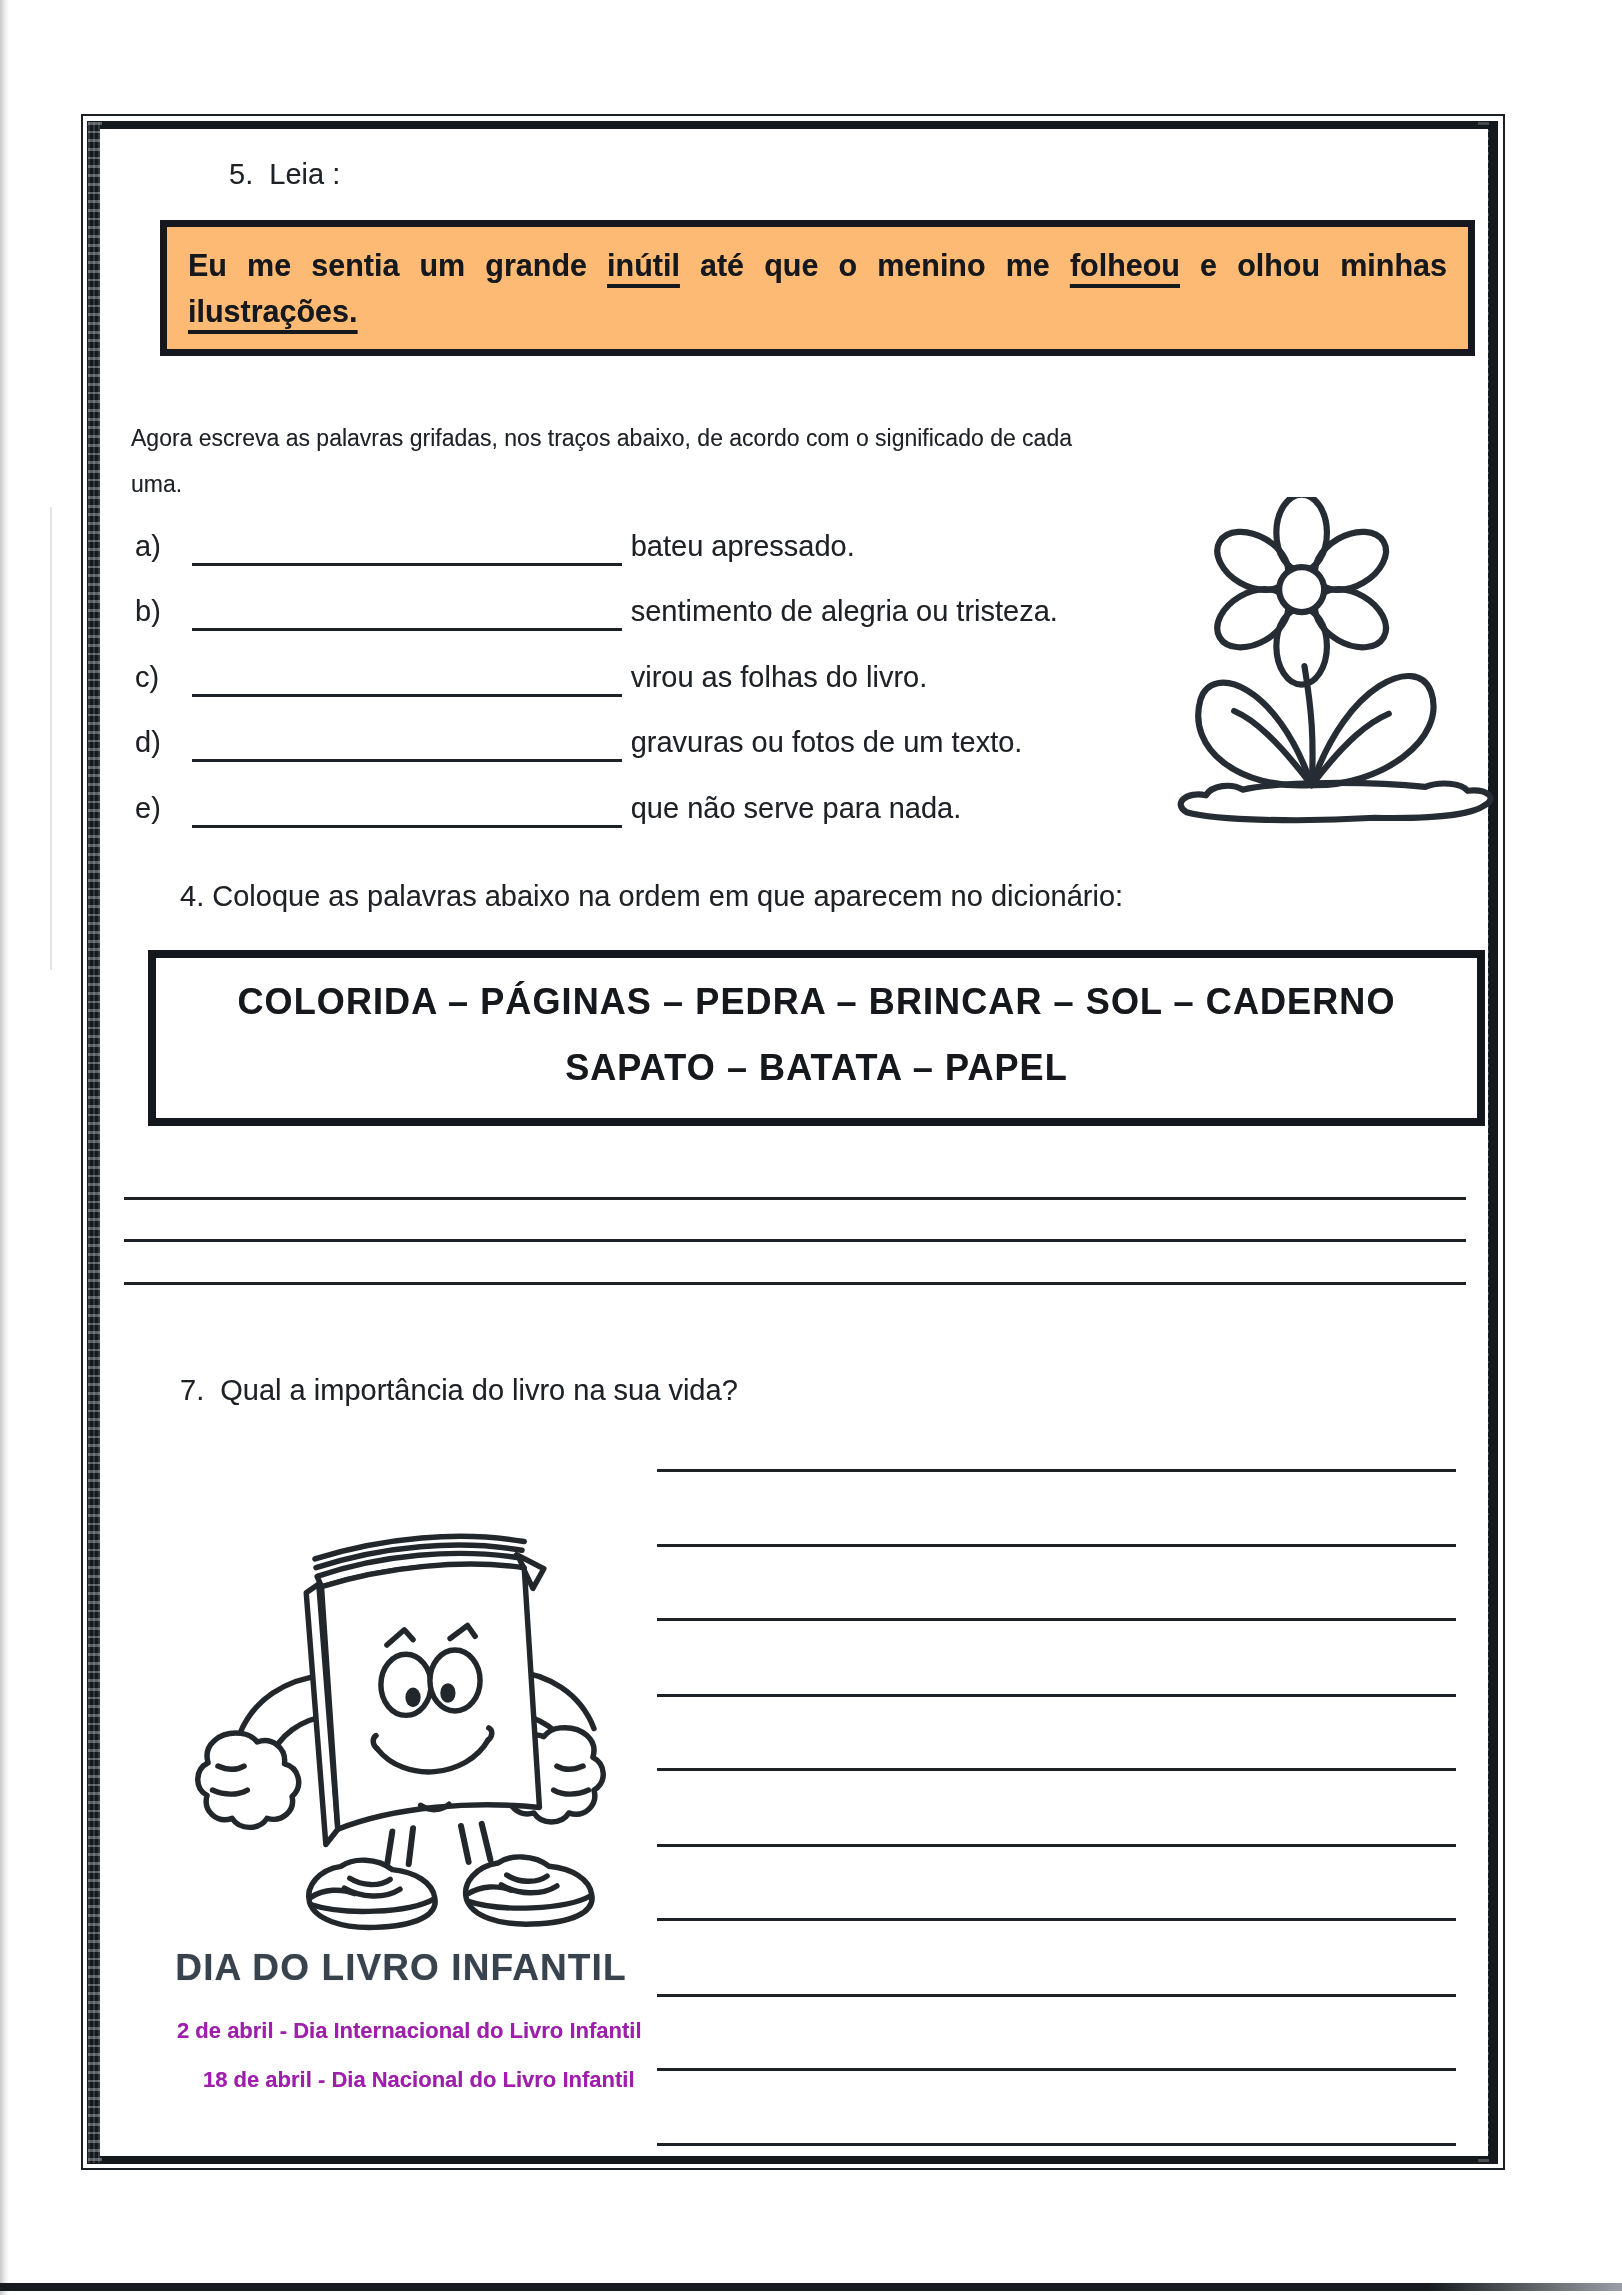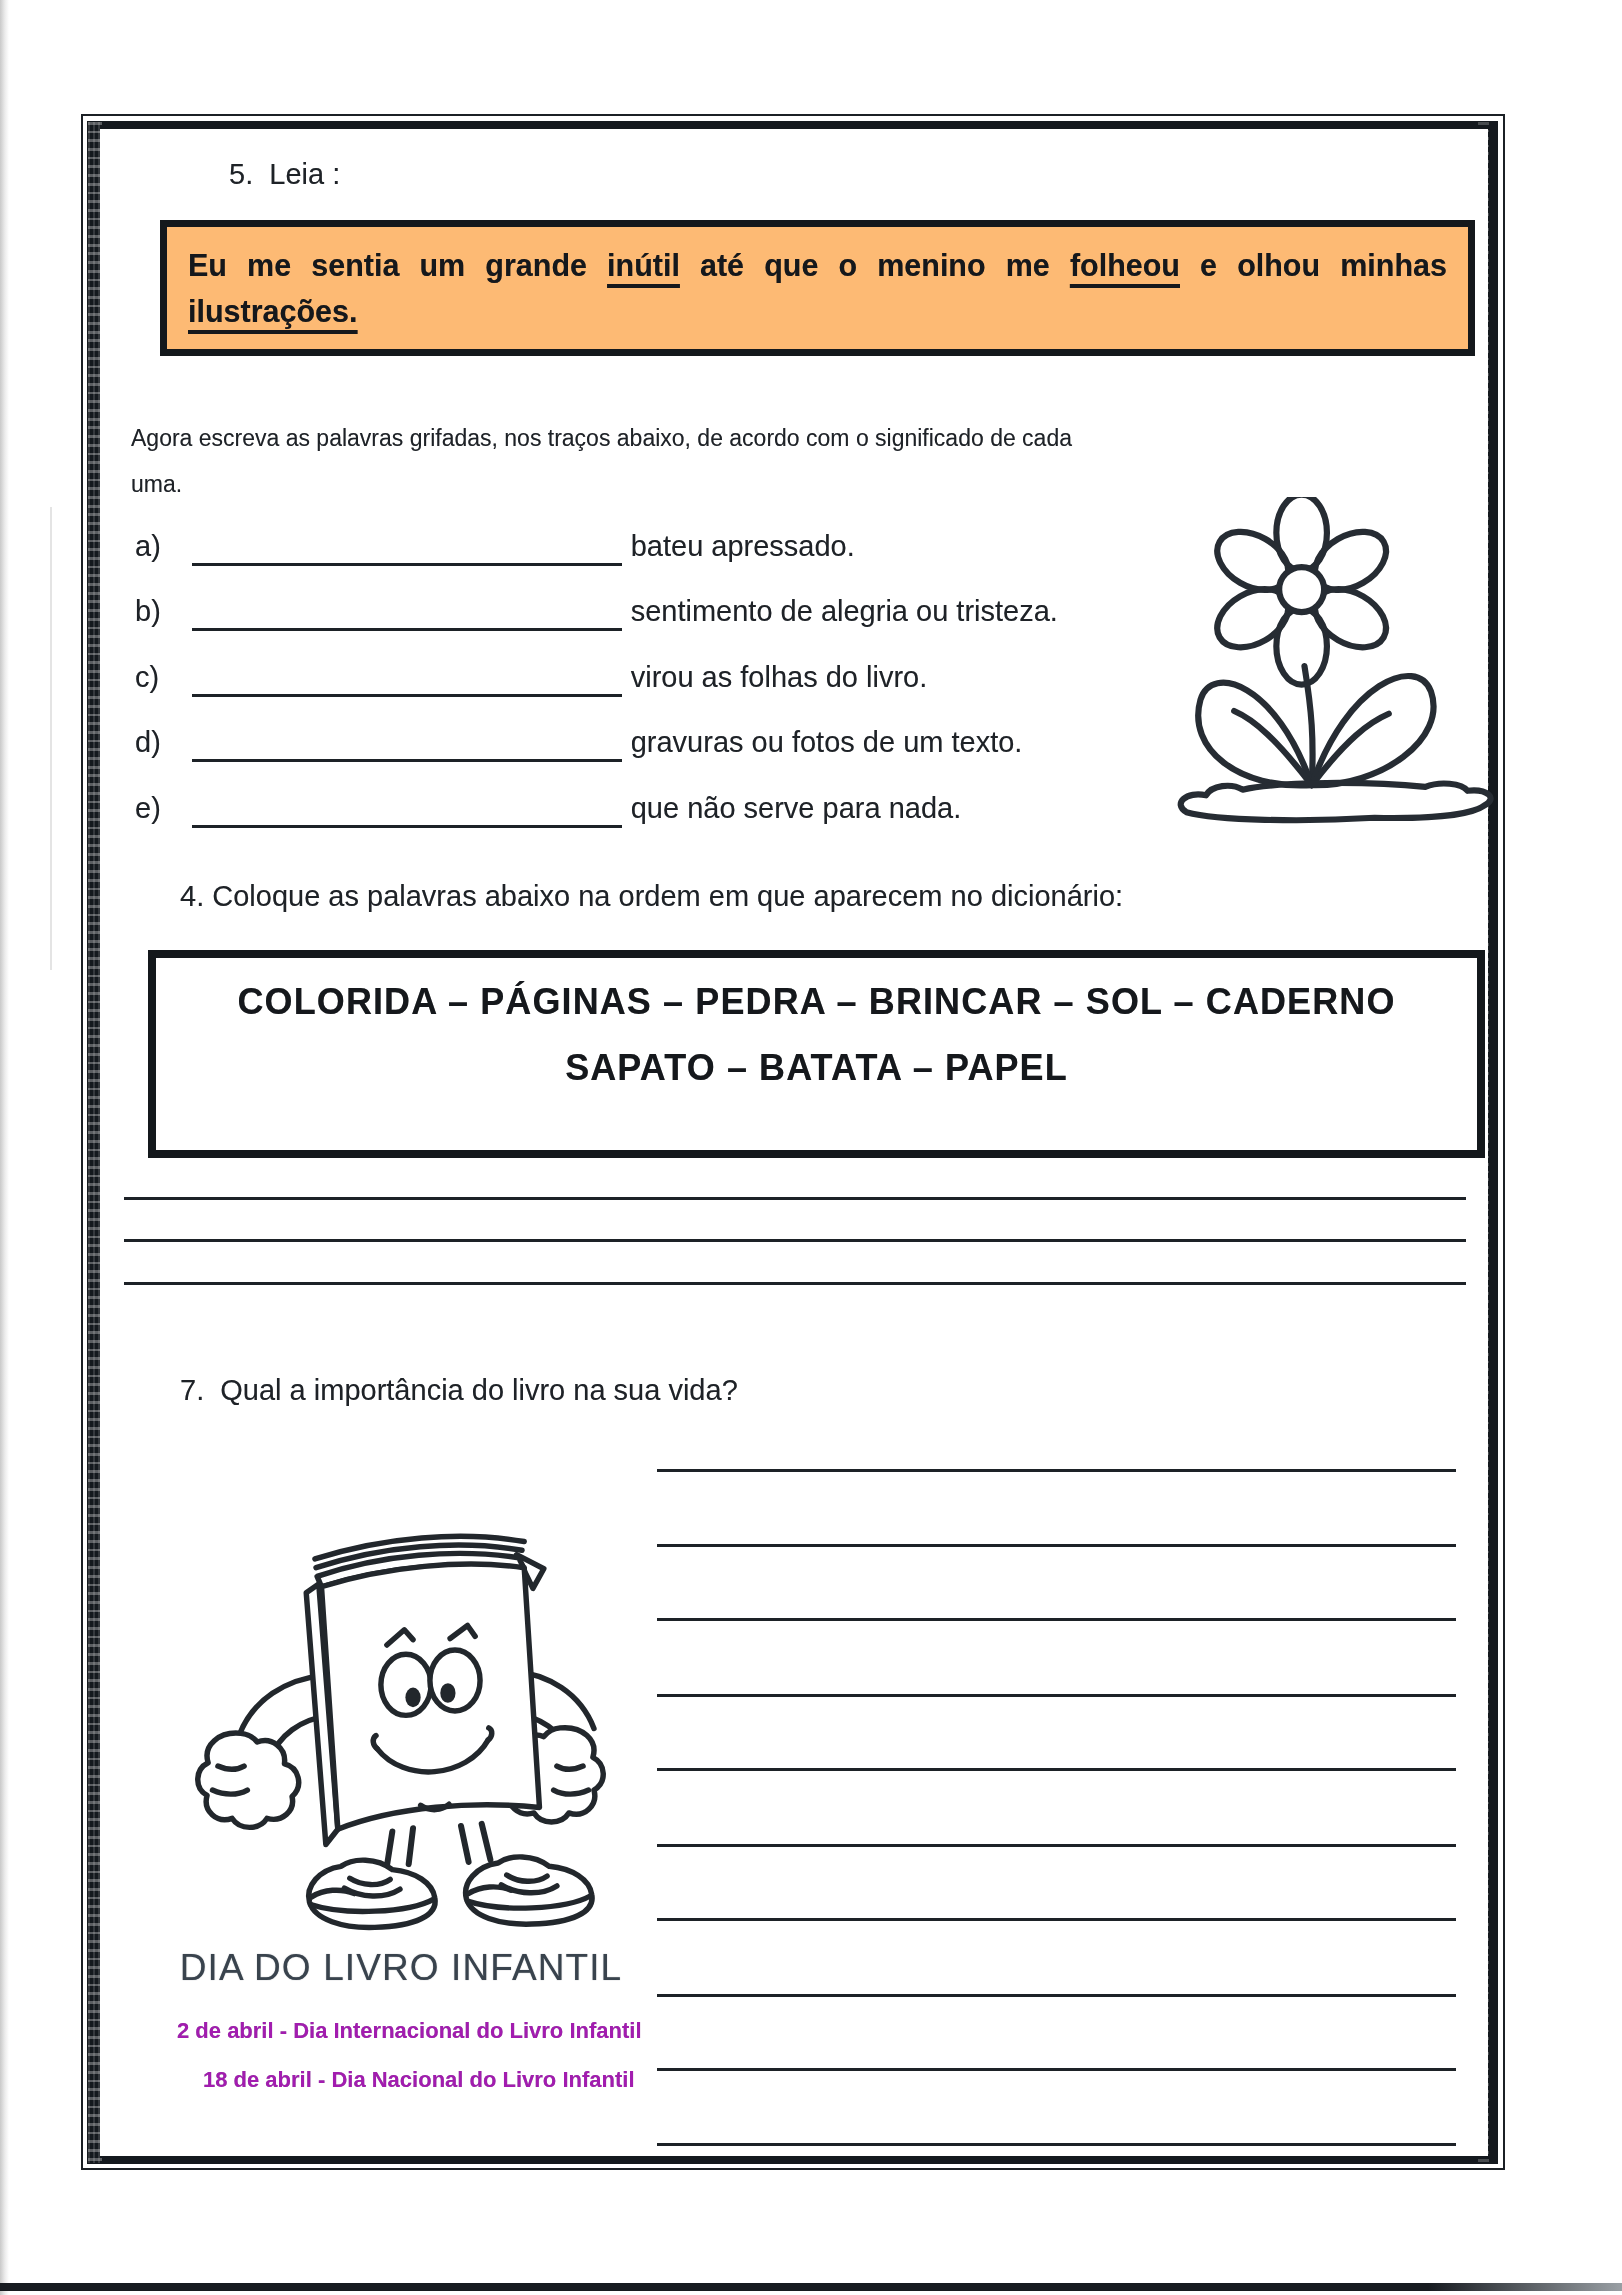--- a/index.html
+++ b/index.html
@@ -42,33 +42,33 @@
     color:#15181c;text-shadow:0 0 0.5px rgba(0,0,0,.4);}
   .quote-box .ql1{text-align:justify;text-align-last:justify;}
   .quote-box span.u{text-decoration:underline;text-decoration-thickness:3.8px;text-underline-offset:7.6px;}
   
   .item-row{left:135px;width:1346px;display:flex;align-items:baseline;
     font-size:29px;}
   .item-label{width:57px;flex:none;}
   .item-blank{flex:none;width:430px;height:0;border-bottom:3.8px solid #1d2227;
     align-self:flex-end;margin-bottom:-3.3px;margin-right:8.7px;}
   
-  .word-box{left:148px;top:950px;width:1337px;height:208px;
+  .word-box{left:148px;top:950px;width:1337px;height:176px;
     border:8.7px solid #14181c;box-sizing:border-box;background:#ffffff;
     text-align:center;}
   .word-line{font-weight:700;color:#15181c;font-size:36px;letter-spacing:1.1px;
     text-shadow:0 0 0.5px rgba(0,0,0,.4);}
   .word-line1{margin-top:23px;}
   .word-line2{margin-top:24px;}
   
   .dict-line{left:124px;width:1342px;height:0;border-top:3.8px solid #1d2227;}
   .essay-line{left:657px;width:799px;height:0;border-top:3.8px solid #1d2227;}
   
   .footer-title{left:131px;top:1947px;width:540px;text-align:center;
-    font-weight:400;font-size:37px;letter-spacing:1.1px;color:#39434d;
+    font-weight:700;font-size:37px;letter-spacing:1.1px;color:#39434d;
     text-shadow:0 0 1.1px rgba(57,67,77,.5);}
   .footer-date{font-weight:700;font-size:22px;color:#a21caf;
     text-shadow:0 0 0.5px rgba(66,76,86,.5);margin-left:42px;}
   svg{display:block;}
 </style>
 </head>
 <body>
 
 <div id="page">
 

